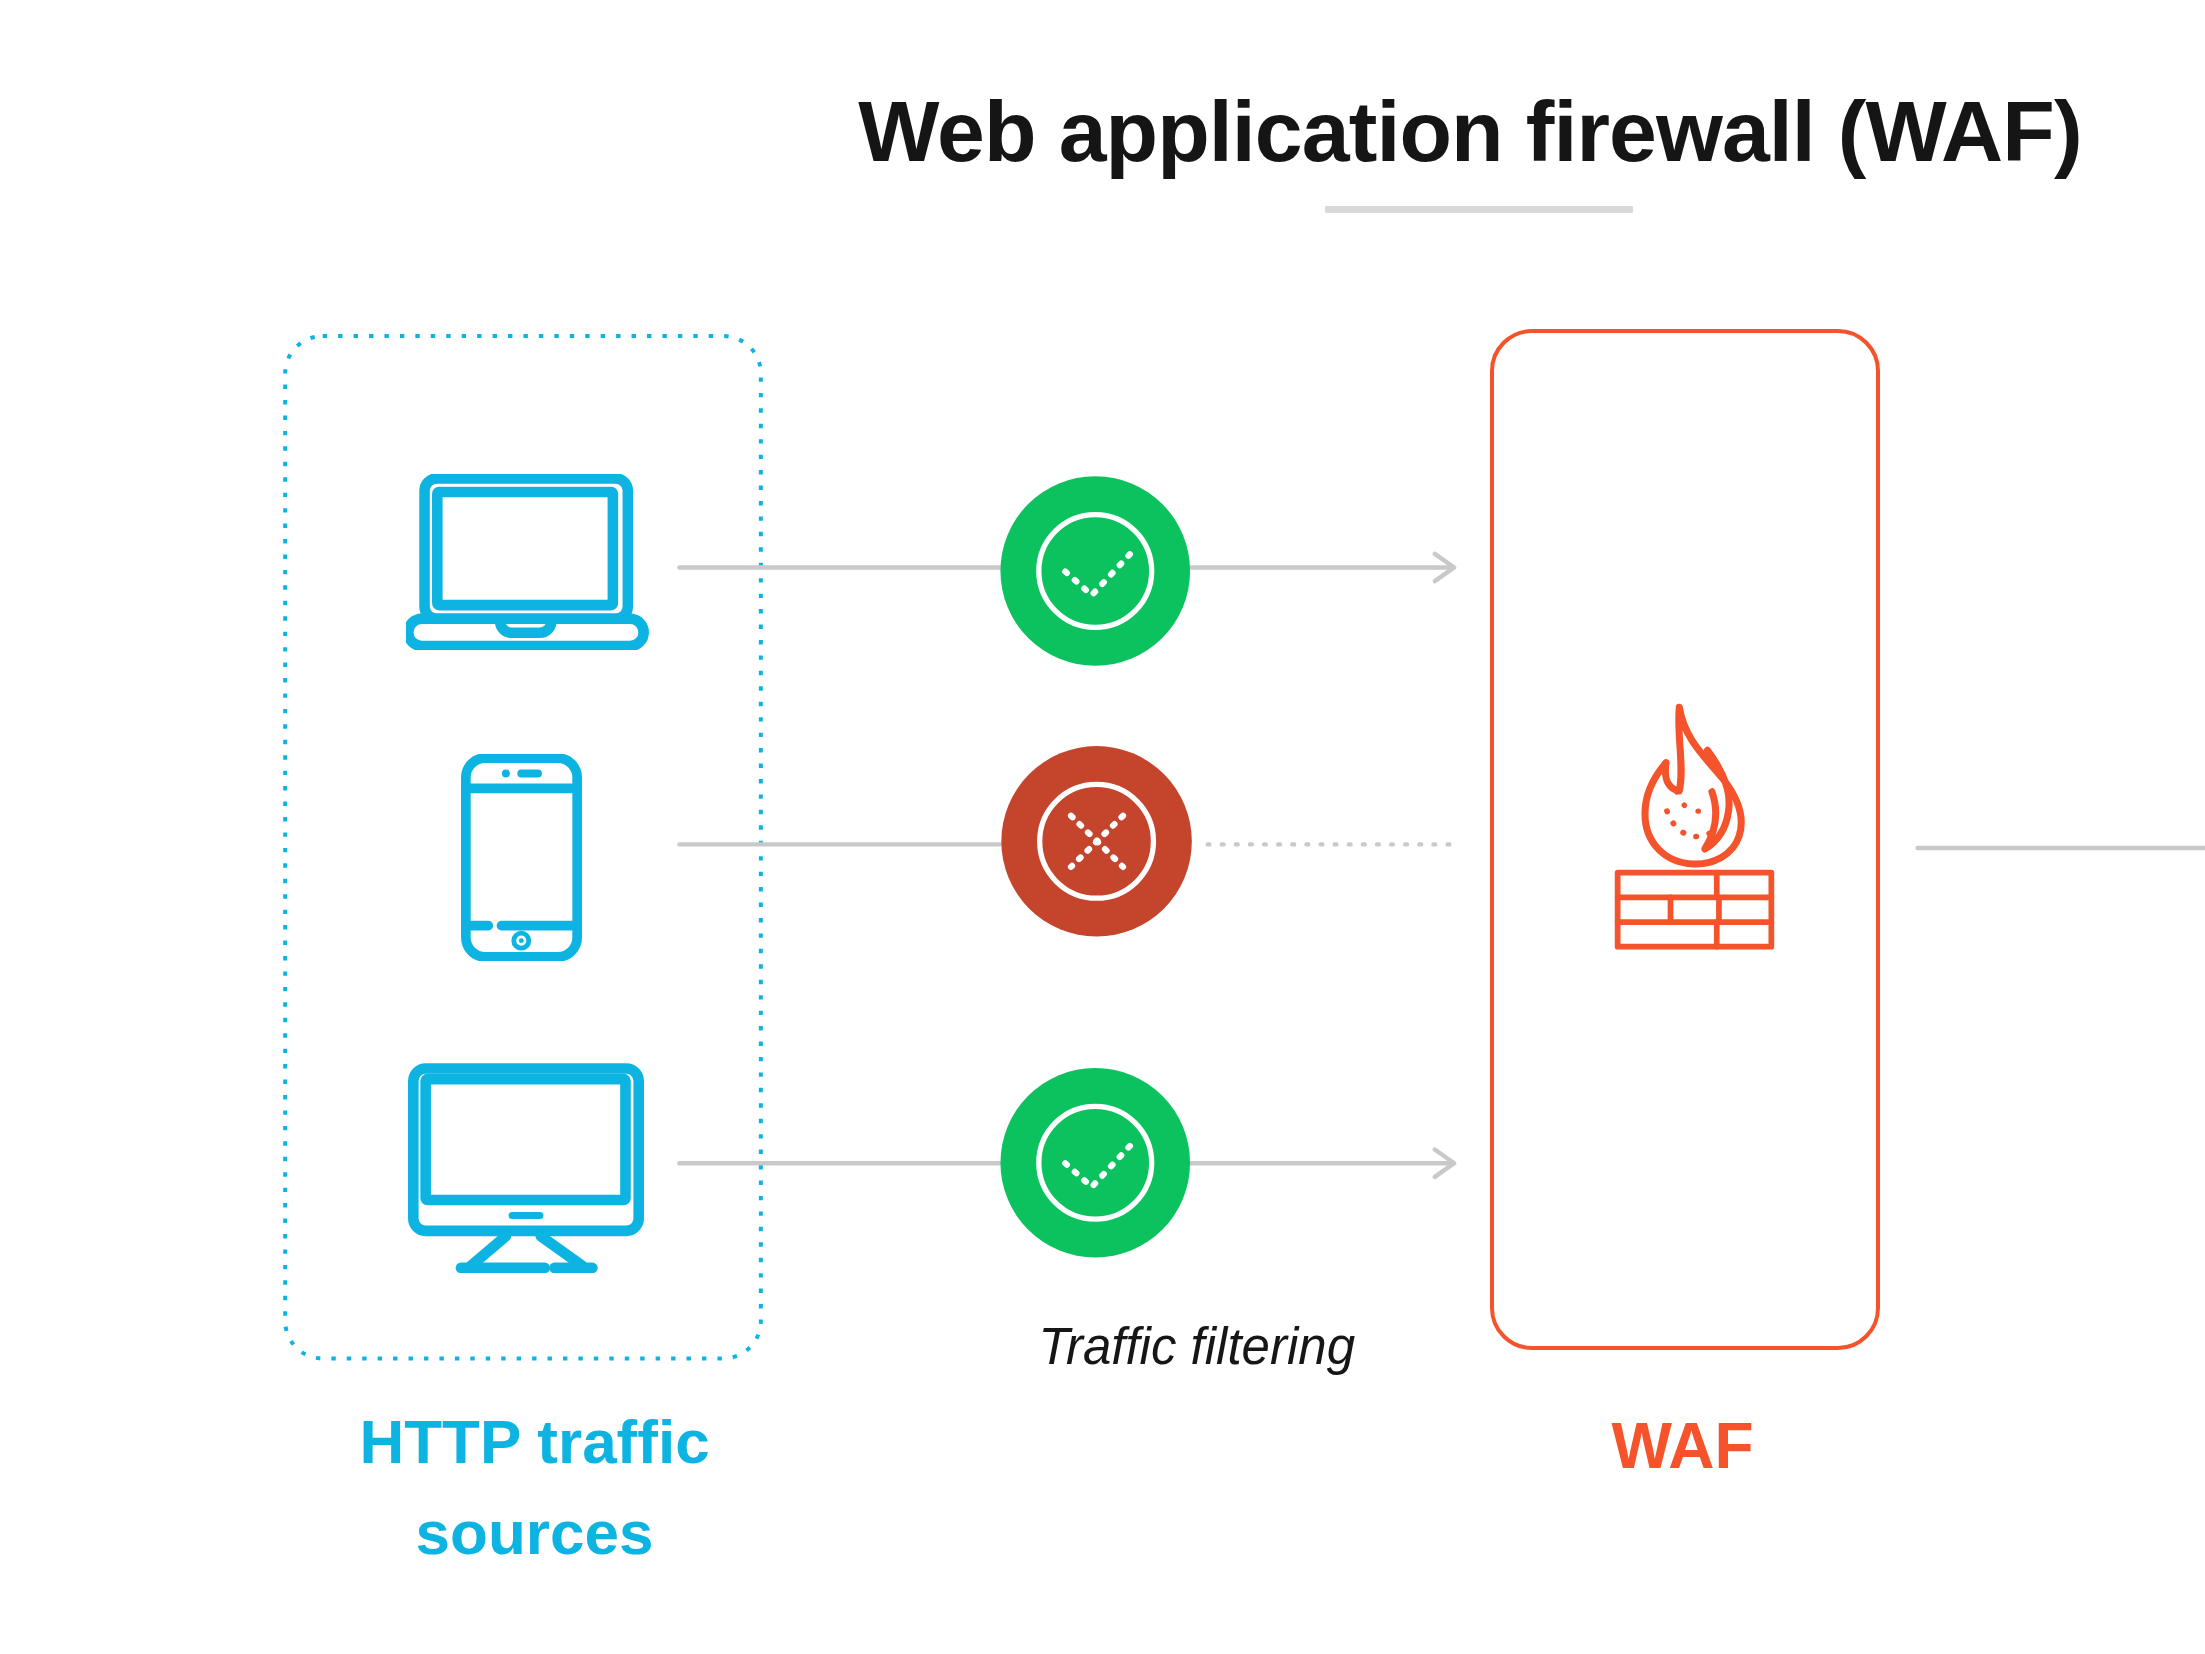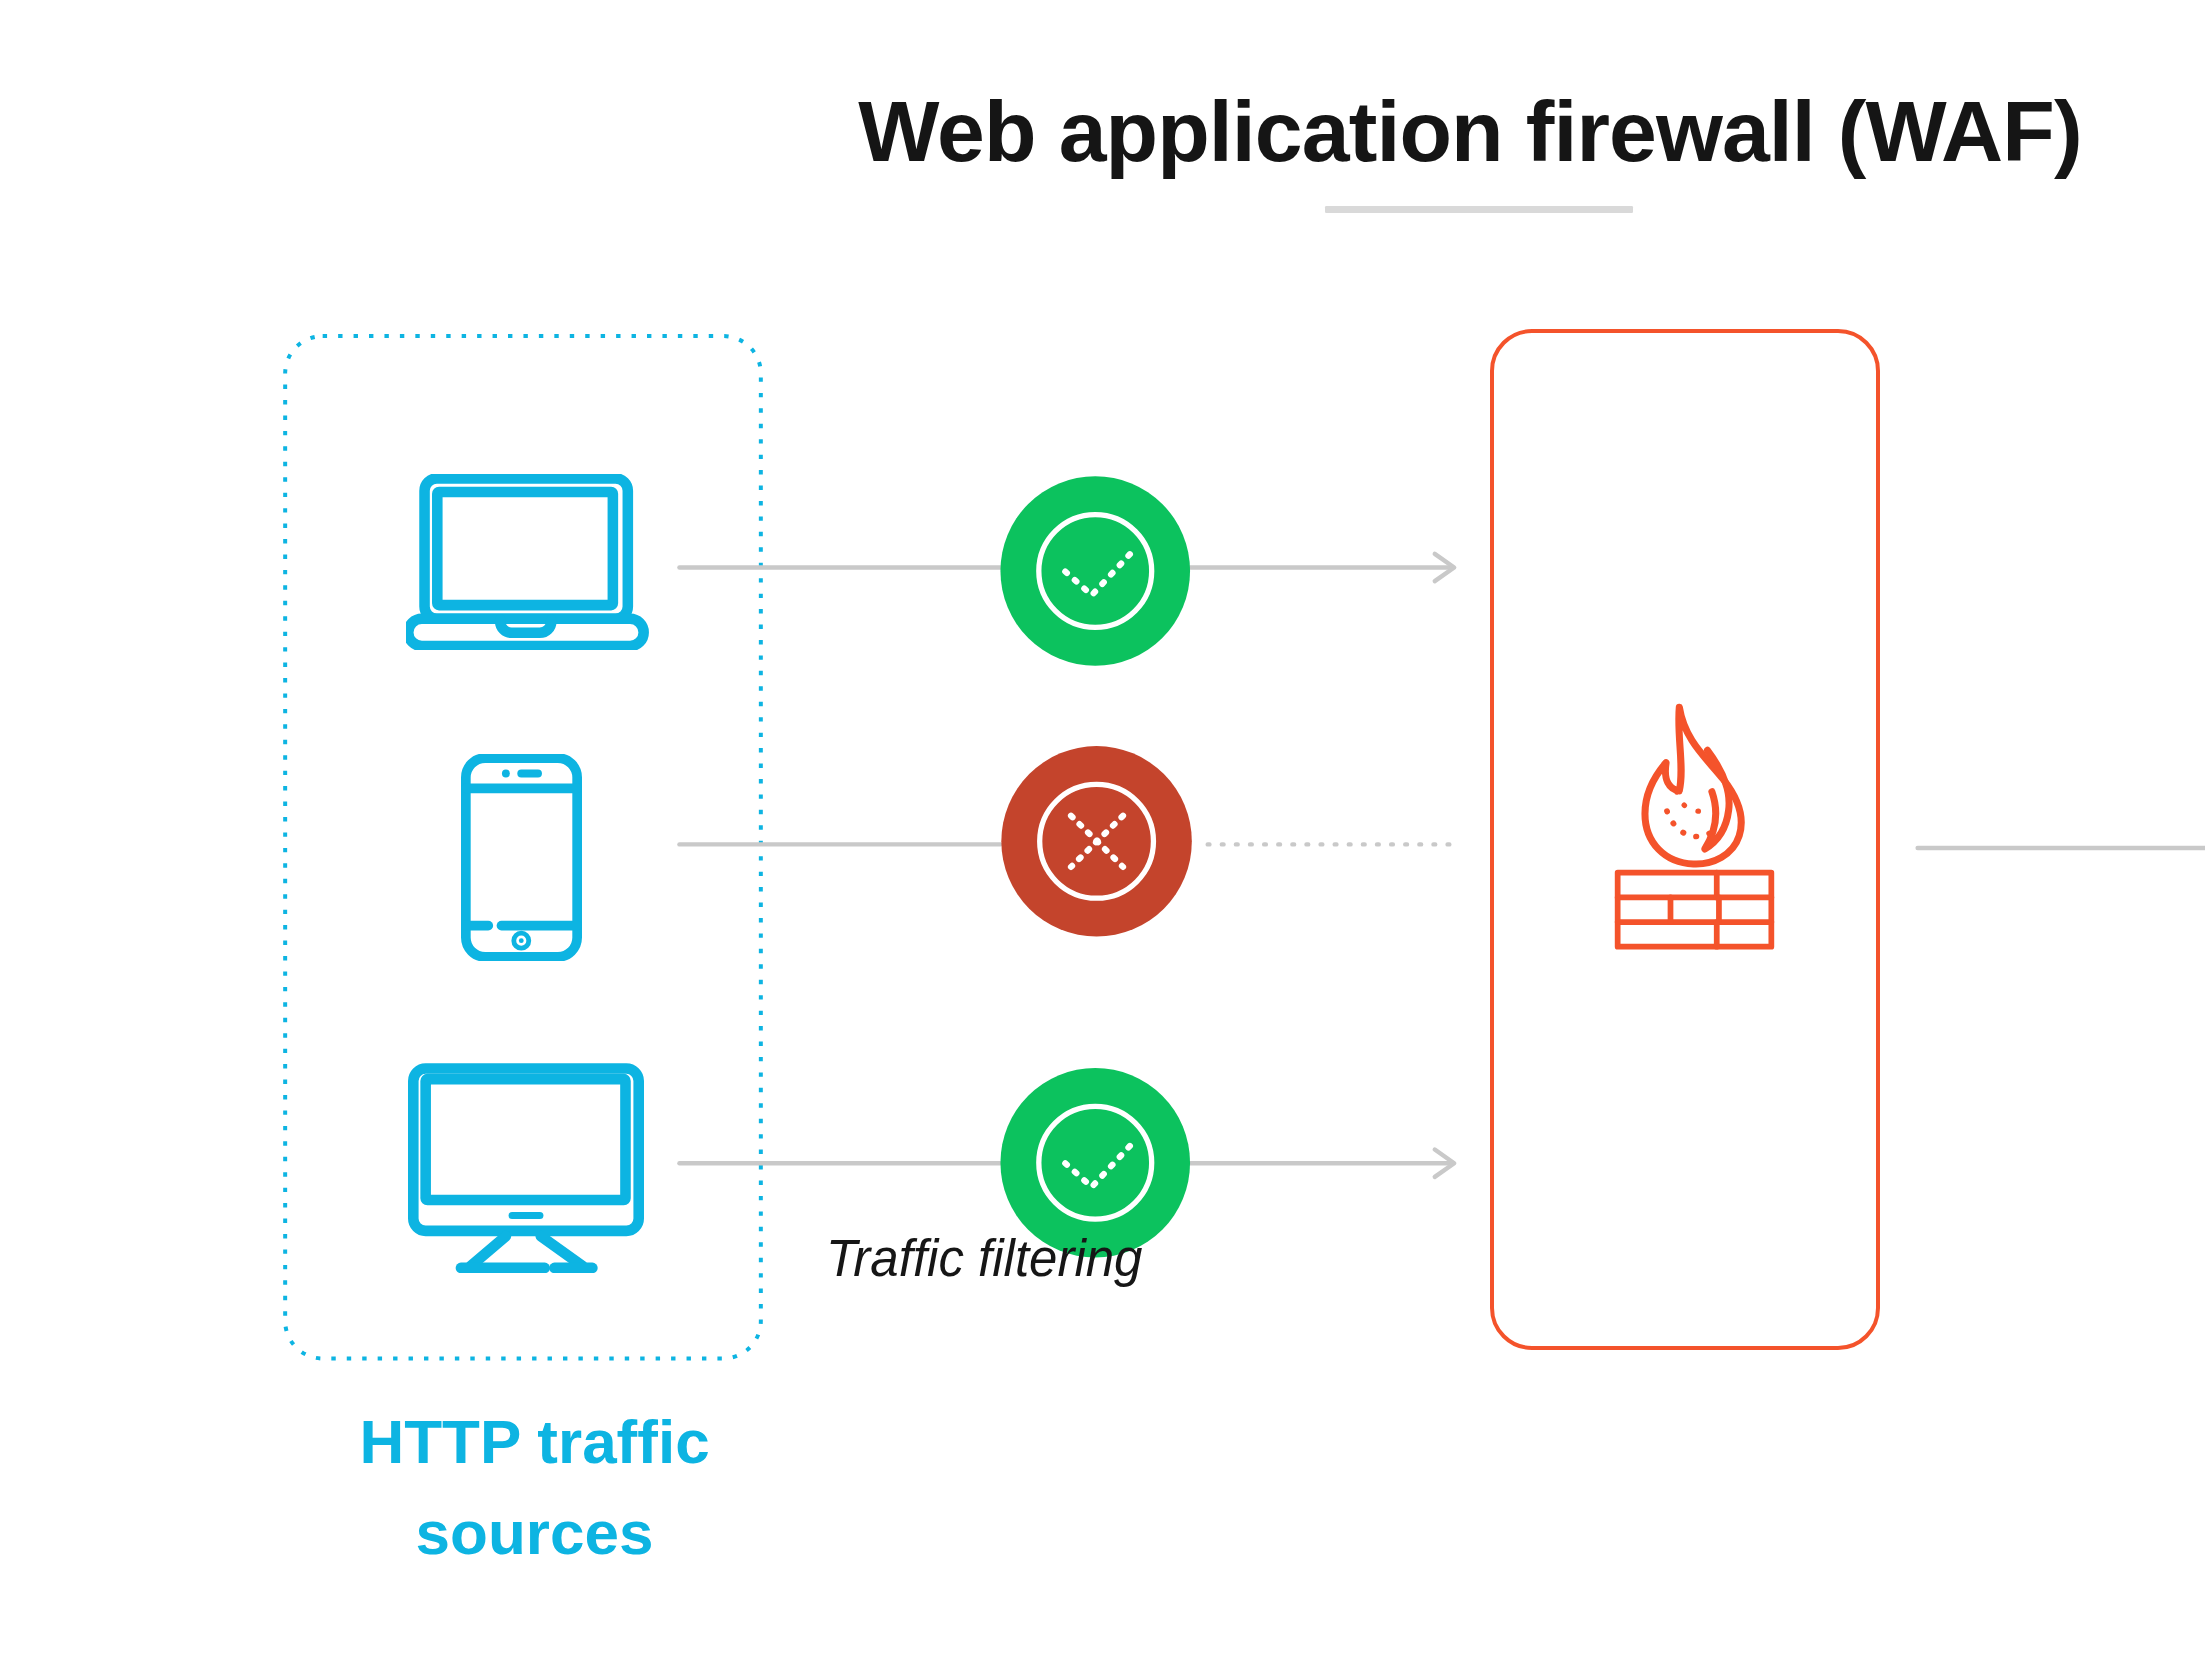--- a/index.html
+++ b/index.html
@@ -14,21 +14,21 @@
     letter-spacing:-0.9px;
   }
   #title-underline{
     left:1325px;top:206px;width:308px;height:7px;background:#d9d9d9;border-radius:1.3px;
   }
   #sources-label{
     left:292px;top:1396px;width:485px;text-align:center;
     font-size:62px;font-weight:700;color:#0db4e2;line-height:1.47;
   }
   #filtering-label{
-    left:826px;top:1228px;width:529px;text-align:left;
+    left:826px;top:1316px;width:529px;text-align:right;
     font-size:51px;font-style:italic;color:#161616;line-height:1.2;white-space:nowrap;
   }
   #waf-box{
     left:1490px;top:329px;width:390px;height:1021px;border:4px solid #f4532b;border-radius:42px;
     box-sizing:border-box;background:#ffffff;
   }
   #waf-label{
     left:1462px;top:1414px;width:441px;text-align:center;
     font-size:64px;font-weight:700;color:#f4532b;line-height:1;
   }
@@ -140,17 +140,18 @@
         <path d="M8,446 H357"></path>
         <path d="M8,502 H357"></path>
         <path d="M233,390 V446"></path>
         <path d="M128,446 V502"></path>
         <path d="M238,446 V502"></path>
         <path d="M233,502 V558"></path>
       </g>
     </g>
   </svg>
 
+  <div id="waf-label" class="abs">WAF</div>
 
   <div id="sources-label" class="abs">HTTP traffic sources</div>
 
 </div>
 
 
 </body></html>

